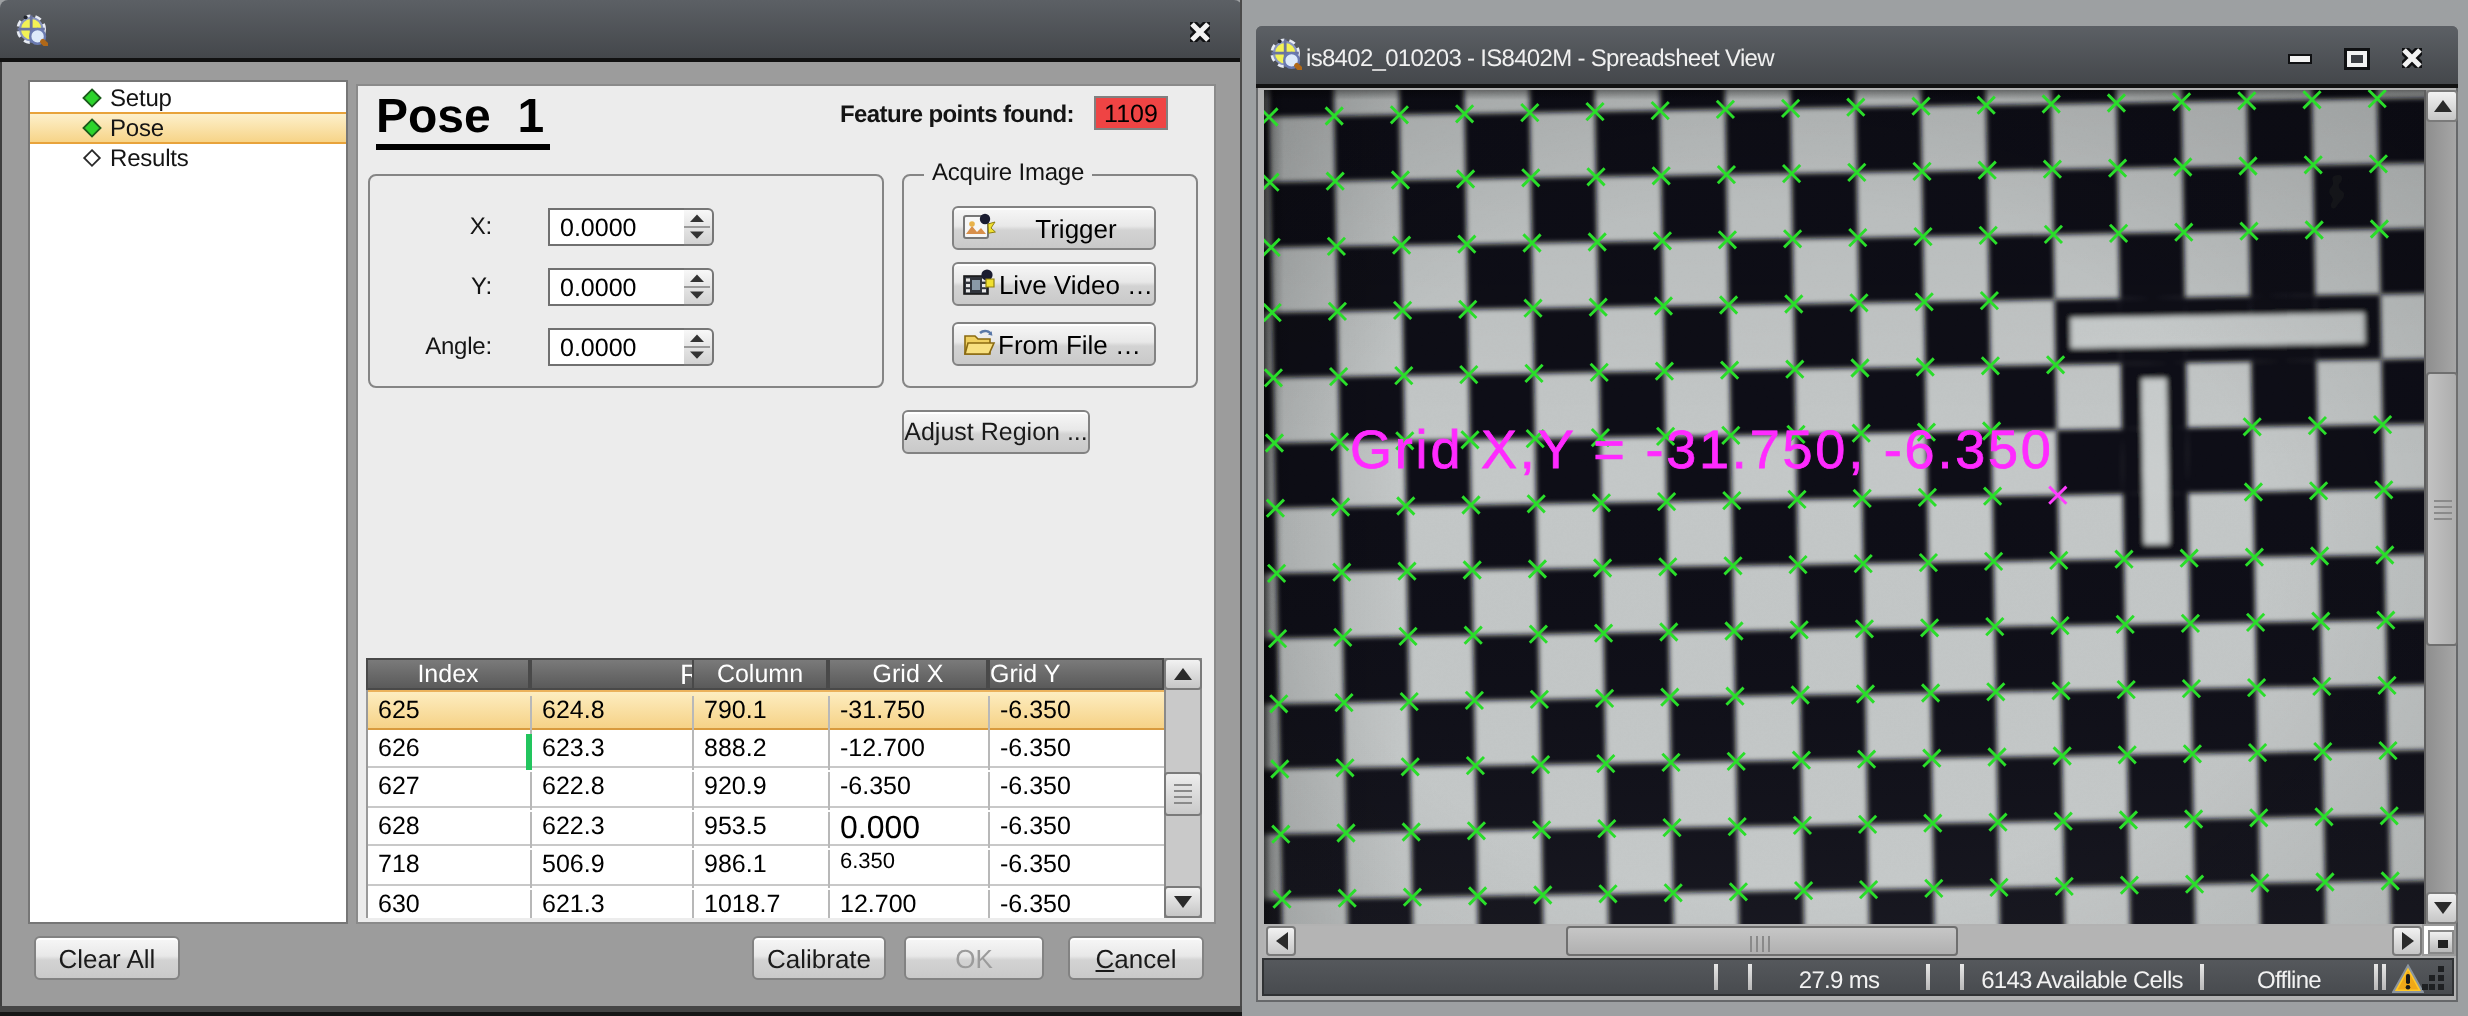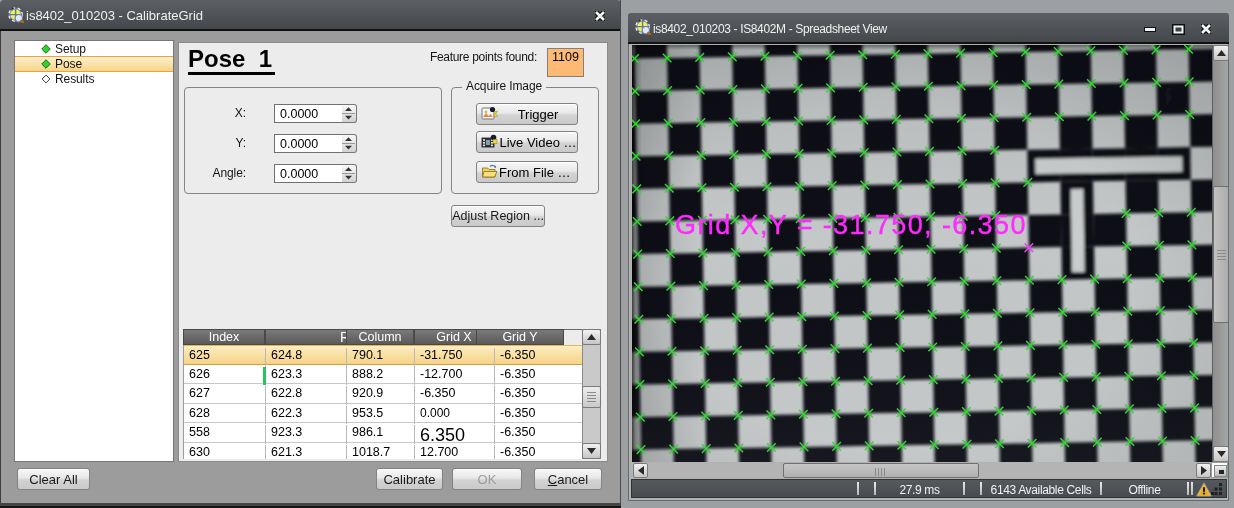--- a/index.html
+++ b/index.html
@@ -30,21 +30,20 @@
   <div id="lbody"></div>
   <div id="ltitle">
     <svg width="16" height="16" viewBox="0 0 16 16" style="position:absolute;left:8px;top:7px">
 <circle cx="7.6" cy="7.6" r="6.6" fill="none" stroke="#e8ecf4" stroke-width="1.6" stroke-dasharray="3 2.5"></circle>
 <circle cx="7.6" cy="7.6" r="5.6" fill="#f2f256" stroke="#8a96c0" stroke-width="1"></circle>
 <path d="M7.6 0.8V14.4M0.8 7.6H14.4" stroke="#6a74a0" stroke-width="1.4"></path>
 <circle cx="4.8" cy="1.6" r="1" fill="#20242c"></circle>
 <circle cx="10.8" cy="11.2" r="3.7" fill="#ddeafa" stroke="#6a7ab0" stroke-width="1.2"></circle>
 <path d="M13.4 13.8L15.6 16" stroke="#b06818" stroke-width="2.6" stroke-linecap="round"></path>
 </svg>
-    <span style="position:absolute;left:26px;top:8px;font-size:13px;color:#f0f0f0">is8402_010203 - CalibrateGrid</span>
     <svg width="10" height="10" viewBox="-1 -1 10 10" style="position:absolute;left:595px;top:11px">
         <path d="M0 0L8 8M8 0L0 8" stroke="#0f1012" stroke-width="5" stroke-linecap="round"></path>
         <path d="M0 0L8 8M8 0L0 8" stroke="#f2f2f2" stroke-width="2.6"></path>
       </svg>
   </div>
 
 <div style="position:absolute;left:14px;top:40px;width:160px;height:422px;background:#fff;border:1px solid #767676;box-sizing:border-box"></div>
 <div style="position:absolute;left:15px;top:56px;width:158px;height:16px;background:linear-gradient(#fdf0cb,#f7d488);border-top:1px solid #e8a33b;border-bottom:1px solid #e8a33b;box-sizing:border-box"></div>
 <svg width="10" height="10" viewBox="0 0 11 11" style="position:absolute;left:41px;top:44px">
       <path d="M5.5 0.8L10.2 5.5L5.5 10.2L0.8 5.5z" fill="#2cd42c" stroke="#1a5a1a" stroke-width="1"></path>
@@ -54,22 +53,22 @@
     </svg>
 <svg width="10" height="10" viewBox="0 0 11 11" style="position:absolute;left:41px;top:74px">
       <path d="M5.5 1.2L9.8 5.5L5.5 9.8L1.2 5.5z" fill="#fff" stroke="#2a2a2a" stroke-width="1"></path>
     </svg>
 <div class="t13" style="position:absolute;left:55px;top:42px">Setup</div>
 <div class="t13" style="position:absolute;left:55px;top:57px">Pose</div>
 <div class="t13" style="position:absolute;left:55px;top:72px">Results</div>
 
   <div style="position:absolute;left:178px;top:42px;width:430px;height:420px;background:#ececec;border:1px solid #8a8a8a;box-sizing:border-box"></div>
   <div style="position:absolute;left:188px;top:42px;font-size:24px;font-weight:bold;border-bottom:3px solid #000;padding:4px 3px 0 0;line-height:26px">Pose&nbsp;&nbsp;1</div>
-  <div class="t13" style="position:absolute;left:400px;top:50px;width:137px;text-align:right;font-weight:normal;letter-spacing:-0.3px;white-space:nowrap">Feature points found:</div>
-  <div style="position:absolute;left:547px;top:48px;width:37px;height:29px;background:#fdba74;border:1px solid #808080;box-sizing:border-box;font-size:12.5px;text-align:center;line-height:16px">1109</div>
+  <div class="t13" style="position:absolute;left:400px;top:50px;width:137px;text-align:right;font-weight:bold;letter-spacing:-0.3px;white-space:nowrap">Feature points found:</div>
+  <div style="position:absolute;left:547px;top:48px;width:37px;height:17px;background:#ef4444;border:1px solid #808080;box-sizing:border-box;font-size:12.5px;text-align:center;line-height:16px">1109</div>
   <div style="position:absolute;left:184px;top:87px;width:258px;height:107px;border:1px solid #858585;border-radius:4px;box-sizing:border-box"></div>
 
 <div class="t13" style="position:absolute;left:186px;top:106px;width:60px;text-align:right">X:</div>
 <div style="position:absolute;left:274px;top:104px;width:69px;height:19px;background:#fff;border:1px solid #707070;box-sizing:border-box;font-size:12.5px;padding:2px 0 0 5px">0.0000</div>
 <div style="position:absolute;left:342px;top:104px;width:15px;height:19px;border:1px solid #777;border-left:none;border-radius:0 3px 3px 0;background:linear-gradient(#f8f8f8,#d2d2d2);box-sizing:border-box">
 <svg width="13" height="17" viewBox="0 0 13 17">
 <path d="M0 8.5h13" stroke="#9a9a9a" stroke-width="1"></path>
 <path d="M6.5 2.2L10 6H3z" fill="#333"></path>
 <path d="M6.5 14.4L3 10.8h7z" fill="#333"></path>
 </svg></div>
@@ -126,21 +125,21 @@
       <div style="position:absolute;left:22px;right:0;top:3px;text-align:left;font-size:13px;white-space:nowrap">From File …</div>
     </div>
   <div style="position:absolute;left:451px;top:205px;width:94px;height:22px;border:1px solid #828282;border-radius:3px;background:linear-gradient(#f7f7f7,#e8e8e8 45%,#d3d3d3 55%,#c9c9c9);box-sizing:border-box;display:flex;align-items:center;justify-content:center;font-size:13px;color:#1a1a1a;box-shadow:inset 0 1px 0 #fff;white-space:nowrap">
       <span style="font-size:12.5px">Adjust Region ...</span>
     </div>
   <div style="position:absolute;left:183px;top:329px;width:418px;height:130px;border:1px solid #6a6a6a;box-sizing:border-box"></div>
   <div style="position:absolute;left:183px;top:329px;width:82px;height:16px;background:linear-gradient(#7a7a7a,#5a5a5a);border:1px solid #494949;box-sizing:border-box;color:#fff;font-size:12.5px;text-align:center;line-height:15px">Index</div>
     <div style="position:absolute;left:265px;top:329px;width:104px;height:16px;background:linear-gradient(#7a7a7a,#5a5a5a);border:1px solid #494949;box-sizing:border-box;color:#fff;font-size:14px;text-align:right;line-height:15px">Row</div>
     <div style="position:absolute;left:346px;top:329px;width:68px;height:16px;background:linear-gradient(#7a7a7a,#5a5a5a);border:1px solid #494949;box-sizing:border-box;color:#fff;font-size:12.5px;text-align:center;line-height:15px">Column</div>
     <div style="position:absolute;left:414px;top:329px;width:80px;height:16px;background:linear-gradient(#7a7a7a,#5a5a5a);border:1px solid #494949;box-sizing:border-box;color:#fff;font-size:12.5px;text-align:center;line-height:15px">Grid X</div>
-    <div style="position:absolute;left:476px;top:329px;width:88px;height:16px;background:linear-gradient(#7a7a7a,#5a5a5a);border:1px solid #494949;box-sizing:border-box;color:#fff;font-size:12.5px;text-align:center;line-height:15px">Grid Y</div>
+    <div style="position:absolute;left:494px;top:329px;width:88px;height:16px;background:linear-gradient(#7a7a7a,#5a5a5a);border:1px solid #494949;box-sizing:border-box;color:#fff;font-size:12.5px;text-align:left;line-height:15px">Grid Y</div>
   <div style="position:absolute;left:183px;top:345px;width:399px;height:114px;background:#fff;overflow:hidden;border-left:1px solid #9a9a9a;box-sizing:border-box">
       <div style="position:absolute;left:0;top:0.0px;width:452px;height:19.5px;background:linear-gradient(#fdedc0,#f6d287);border-top:1px solid #ebb25c;border-bottom:1px solid #d89a3e;box-sizing:border-box">
         <div style="position:absolute;left:0px;width:82px;top:2px;font-size:12.5px;padding-left:5px;box-sizing:border-box;border-right:1px solid #b8b8b8;height:18.5px">625</div>
         <div style="position:absolute;left:82px;width:81px;top:2px;font-size:12.5px;padding-left:5px;box-sizing:border-box;border-right:1px solid #b8b8b8;height:18.5px">624.8</div>
         <div style="position:absolute;left:163px;width:68px;top:2px;font-size:12.5px;padding-left:5px;box-sizing:border-box;border-right:1px solid #b8b8b8;height:18.5px">790.1</div>
         <div style="position:absolute;left:231px;width:80px;top:2px;font-size:12.5px;padding-left:5px;box-sizing:border-box;border-right:1px solid #b8b8b8;height:18.5px">-31.750</div>
         <div style="position:absolute;left:311px;width:88px;top:2px;font-size:12.5px;padding-left:5px;box-sizing:border-box;border-right:1px solid #b8b8b8;height:18.5px">-6.350</div>
       </div>
       <div style="position:absolute;left:0;top:19.5px;width:399px;height:19.5px;border-bottom:1px solid #c8c8c8;box-sizing:border-box">
         <div style="position:absolute;left:0px;width:82px;top:2px;font-size:12.5px;padding-left:5px;box-sizing:border-box;border-right:3px solid #22c55e;height:18.5px">626</div>
@@ -153,28 +152,28 @@
         <div style="position:absolute;left:0px;width:82px;top:2px;font-size:12.5px;padding-left:5px;box-sizing:border-box;border-right:1px solid #b8b8b8;height:18.5px">627</div>
         <div style="position:absolute;left:82px;width:81px;top:2px;font-size:12.5px;padding-left:5px;box-sizing:border-box;border-right:1px solid #b8b8b8;height:18.5px">622.8</div>
         <div style="position:absolute;left:163px;width:68px;top:2px;font-size:12.5px;padding-left:5px;box-sizing:border-box;border-right:1px solid #b8b8b8;height:18.5px">920.9</div>
         <div style="position:absolute;left:231px;width:80px;top:2px;font-size:12.5px;padding-left:5px;box-sizing:border-box;border-right:1px solid #b8b8b8;height:18.5px">-6.350</div>
         <div style="position:absolute;left:311px;width:88px;top:2px;font-size:12.5px;padding-left:5px;box-sizing:border-box;border-right:1px solid #b8b8b8;height:18.5px">-6.350</div>
       </div>
       <div style="position:absolute;left:0;top:58.5px;width:399px;height:19.5px;border-bottom:1px solid #c8c8c8;box-sizing:border-box">
         <div style="position:absolute;left:0px;width:82px;top:2px;font-size:12.5px;padding-left:5px;box-sizing:border-box;border-right:1px solid #b8b8b8;height:18.5px">628</div>
         <div style="position:absolute;left:82px;width:81px;top:2px;font-size:12.5px;padding-left:5px;box-sizing:border-box;border-right:1px solid #b8b8b8;height:18.5px">622.3</div>
         <div style="position:absolute;left:163px;width:68px;top:2px;font-size:12.5px;padding-left:5px;box-sizing:border-box;border-right:1px solid #b8b8b8;height:18.5px">953.5</div>
-        <div style="position:absolute;left:231px;width:80px;top:2px;font-size:12px;padding-left:5px;box-sizing:border-box;border-right:1px solid #b8b8b8;height:18.5px">0.000</div>
+        <div style="position:absolute;left:231px;width:80px;top:2px;font-size:16px;padding-left:5px;box-sizing:border-box;border-right:1px solid #b8b8b8;height:18.5px">0.000</div>
         <div style="position:absolute;left:311px;width:88px;top:2px;font-size:12.5px;padding-left:5px;box-sizing:border-box;border-right:1px solid #b8b8b8;height:18.5px">-6.350</div>
       </div>
       <div style="position:absolute;left:0;top:78.0px;width:399px;height:19.5px;border-bottom:1px solid #c8c8c8;box-sizing:border-box">
-        <div style="position:absolute;left:0px;width:82px;top:2px;font-size:12.5px;padding-left:5px;box-sizing:border-box;border-right:1px solid #b8b8b8;height:18.5px">558</div>
-        <div style="position:absolute;left:82px;width:81px;top:2px;font-size:12.5px;padding-left:5px;box-sizing:border-box;border-right:1px solid #b8b8b8;height:18.5px">923.3</div>
+        <div style="position:absolute;left:0px;width:82px;top:2px;font-size:12.5px;padding-left:5px;box-sizing:border-box;border-right:1px solid #b8b8b8;height:18.5px">718</div>
+        <div style="position:absolute;left:82px;width:81px;top:2px;font-size:12.5px;padding-left:5px;box-sizing:border-box;border-right:1px solid #b8b8b8;height:18.5px">506.9</div>
         <div style="position:absolute;left:163px;width:68px;top:2px;font-size:12.5px;padding-left:5px;box-sizing:border-box;border-right:1px solid #b8b8b8;height:18.5px">986.1</div>
-        <div style="position:absolute;left:231px;width:80px;top:2px;font-size:18px;padding-left:5px;box-sizing:border-box;border-right:1px solid #b8b8b8;height:18.5px">6.350</div>
+        <div style="position:absolute;left:231px;width:80px;top:2px;font-size:11px;padding-left:5px;box-sizing:border-box;border-right:1px solid #b8b8b8;height:18.5px">6.350</div>
         <div style="position:absolute;left:311px;width:88px;top:2px;font-size:12.5px;padding-left:5px;box-sizing:border-box;border-right:1px solid #b8b8b8;height:18.5px">-6.350</div>
       </div>
       <div style="position:absolute;left:0;top:97.5px;width:399px;height:19.5px;border-bottom:1px solid #c8c8c8;box-sizing:border-box">
         <div style="position:absolute;left:0px;width:82px;top:2px;font-size:12.5px;padding-left:5px;box-sizing:border-box;border-right:1px solid #b8b8b8;height:18.5px">630</div>
         <div style="position:absolute;left:82px;width:81px;top:2px;font-size:12.5px;padding-left:5px;box-sizing:border-box;border-right:1px solid #b8b8b8;height:18.5px">621.3</div>
         <div style="position:absolute;left:163px;width:68px;top:2px;font-size:12.5px;padding-left:5px;box-sizing:border-box;border-right:1px solid #b8b8b8;height:18.5px">1018.7</div>
         <div style="position:absolute;left:231px;width:80px;top:2px;font-size:12.5px;padding-left:5px;box-sizing:border-box;border-right:1px solid #b8b8b8;height:18.5px">12.700</div>
         <div style="position:absolute;left:311px;width:88px;top:2px;font-size:12.5px;padding-left:5px;box-sizing:border-box;border-right:1px solid #b8b8b8;height:18.5px">-6.350</div>
       </div>
     </div>

